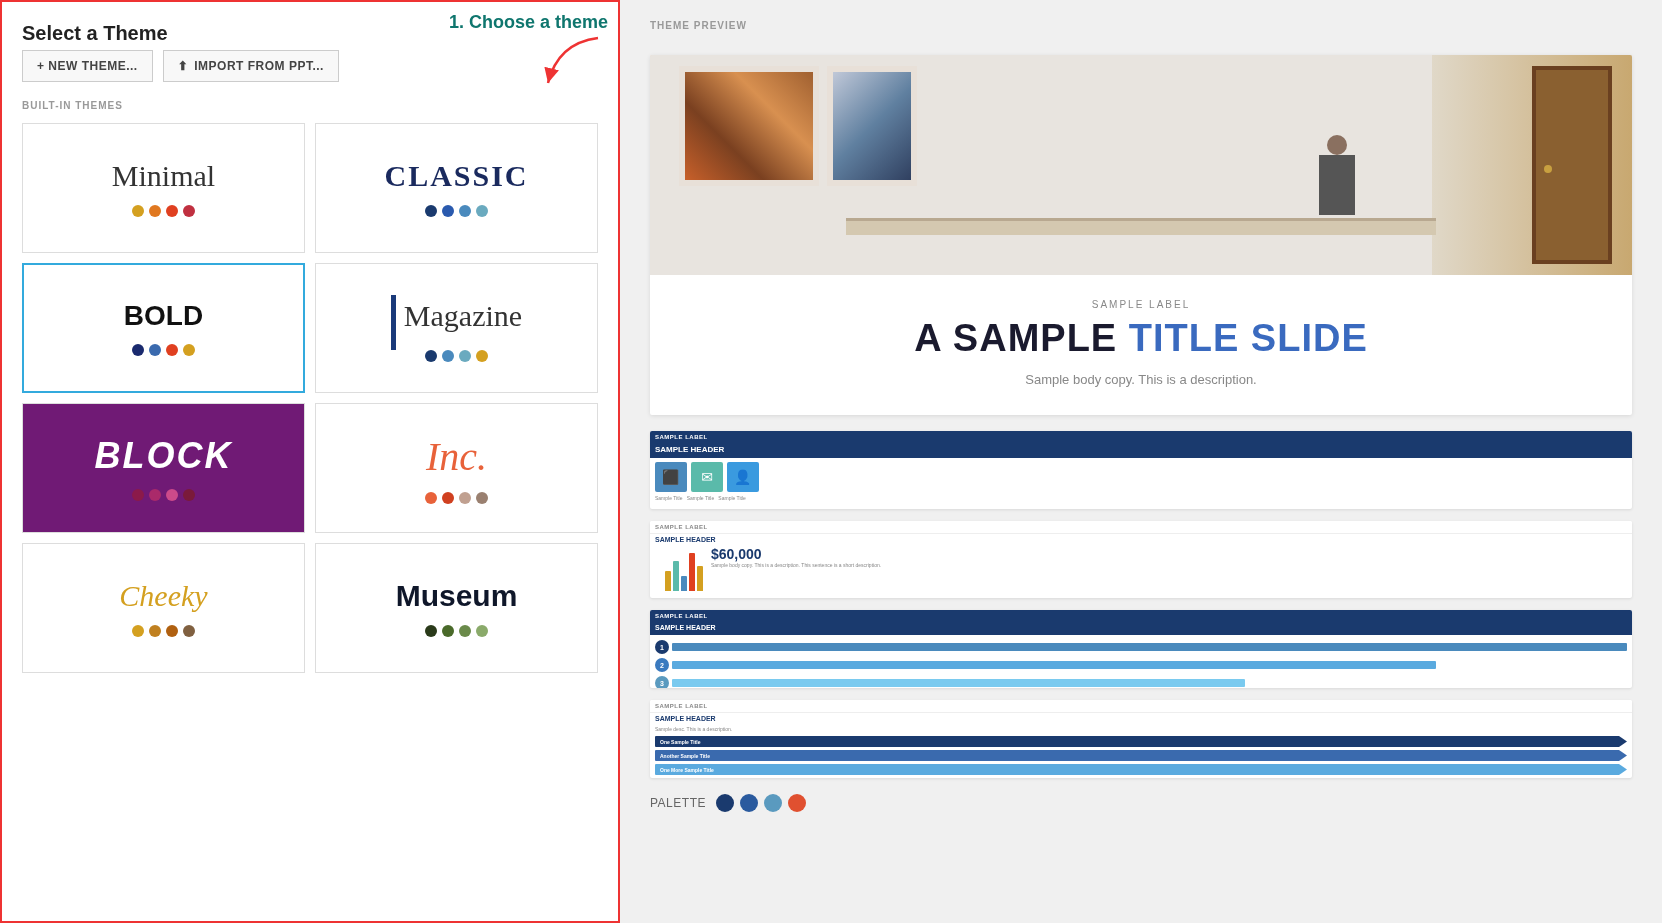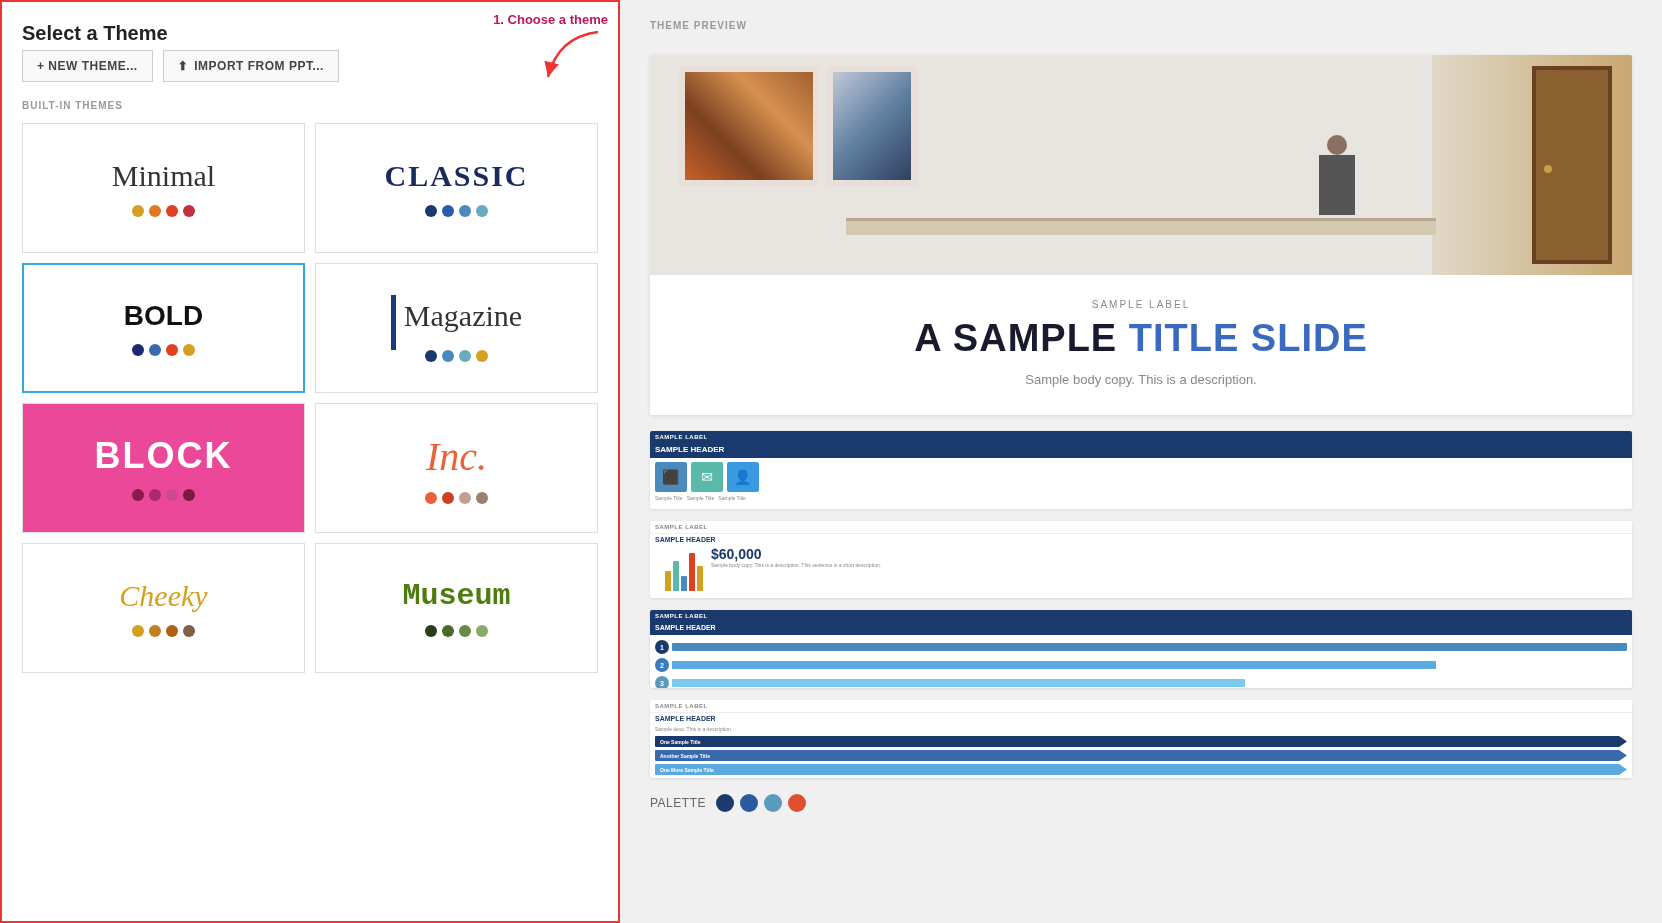--- a/index.html
+++ b/index.html
@@ -105,28 +105,28 @@
     .theme-minimal .theme-name { font-family: Georgia, serif; font-weight: 300; color: #333; font-size: 30px; }
     
     .theme-classic .theme-name { font-family: Georgia, serif; font-weight: 700; color: #1a2a5e; font-size: 30px; text-transform: uppercase; letter-spacing: 2px; }
     
     .theme-bold .theme-name { font-family: Arial, sans-serif; font-weight: 900; color: #111; font-size: 28px; text-transform: uppercase; }
     
     .theme-magazine .theme-name { font-family: Georgia, serif; font-weight: 300; color: #333; font-size: 30px; }
     .theme-magazine-wrapper { display: flex; align-items: center; gap: 8px; }
     .magazine-bar { width: 5px; height: 55px; background: #1a3a7a; }
     
-    .theme-block { background: #ec4899; }
+    .theme-block { background: #701a75; font-style: italic; }
     .theme-block .theme-name { color: #fff; font-weight: 900; font-size: 36px; text-transform: uppercase; letter-spacing: 2px; }
     
     .theme-inc .theme-name { color: #e8623a; font-family: Georgia, serif; font-weight: 400; font-style: italic; font-size: 40px; }
     
     .theme-cheeky .theme-name { color: #d4a020; font-family: Georgia, serif; font-weight: 400; font-style: italic; font-size: 30px; }
     
-    .theme-museum .theme-name { color: #4d7c0f; font-family: Liberation Mono, monospace; font-weight: 700; font-size: 30px; }
+    .theme-museum .theme-name { color: #0f172a; font-family: Liberation Sans, sans-serif; font-weight: 700; font-size: 30px; }
 
     
     .right-panel {
       flex: 1;
       padding: 20px 30px;
       background: #f0f0f0;
       display: flex;
       flex-direction: column;
       gap: 16px;
     }
@@ -264,22 +264,22 @@
     .choose-annotation {
       position: absolute;
       top: 10px;
       right: 10px;
       display: flex;
       flex-direction: column;
       align-items: flex-end;
     }
 
     .choose-text {
-      color: #be185d;
-      font-size: 13px;
+      color: #0f766e;
+      font-size: 18px;
       font-weight: 600;
     }
   </style>
 </head>
 <body>
 
 <div class="left-panel">
 
   <h2 class="panel-title">Select a Theme</h2>
 

